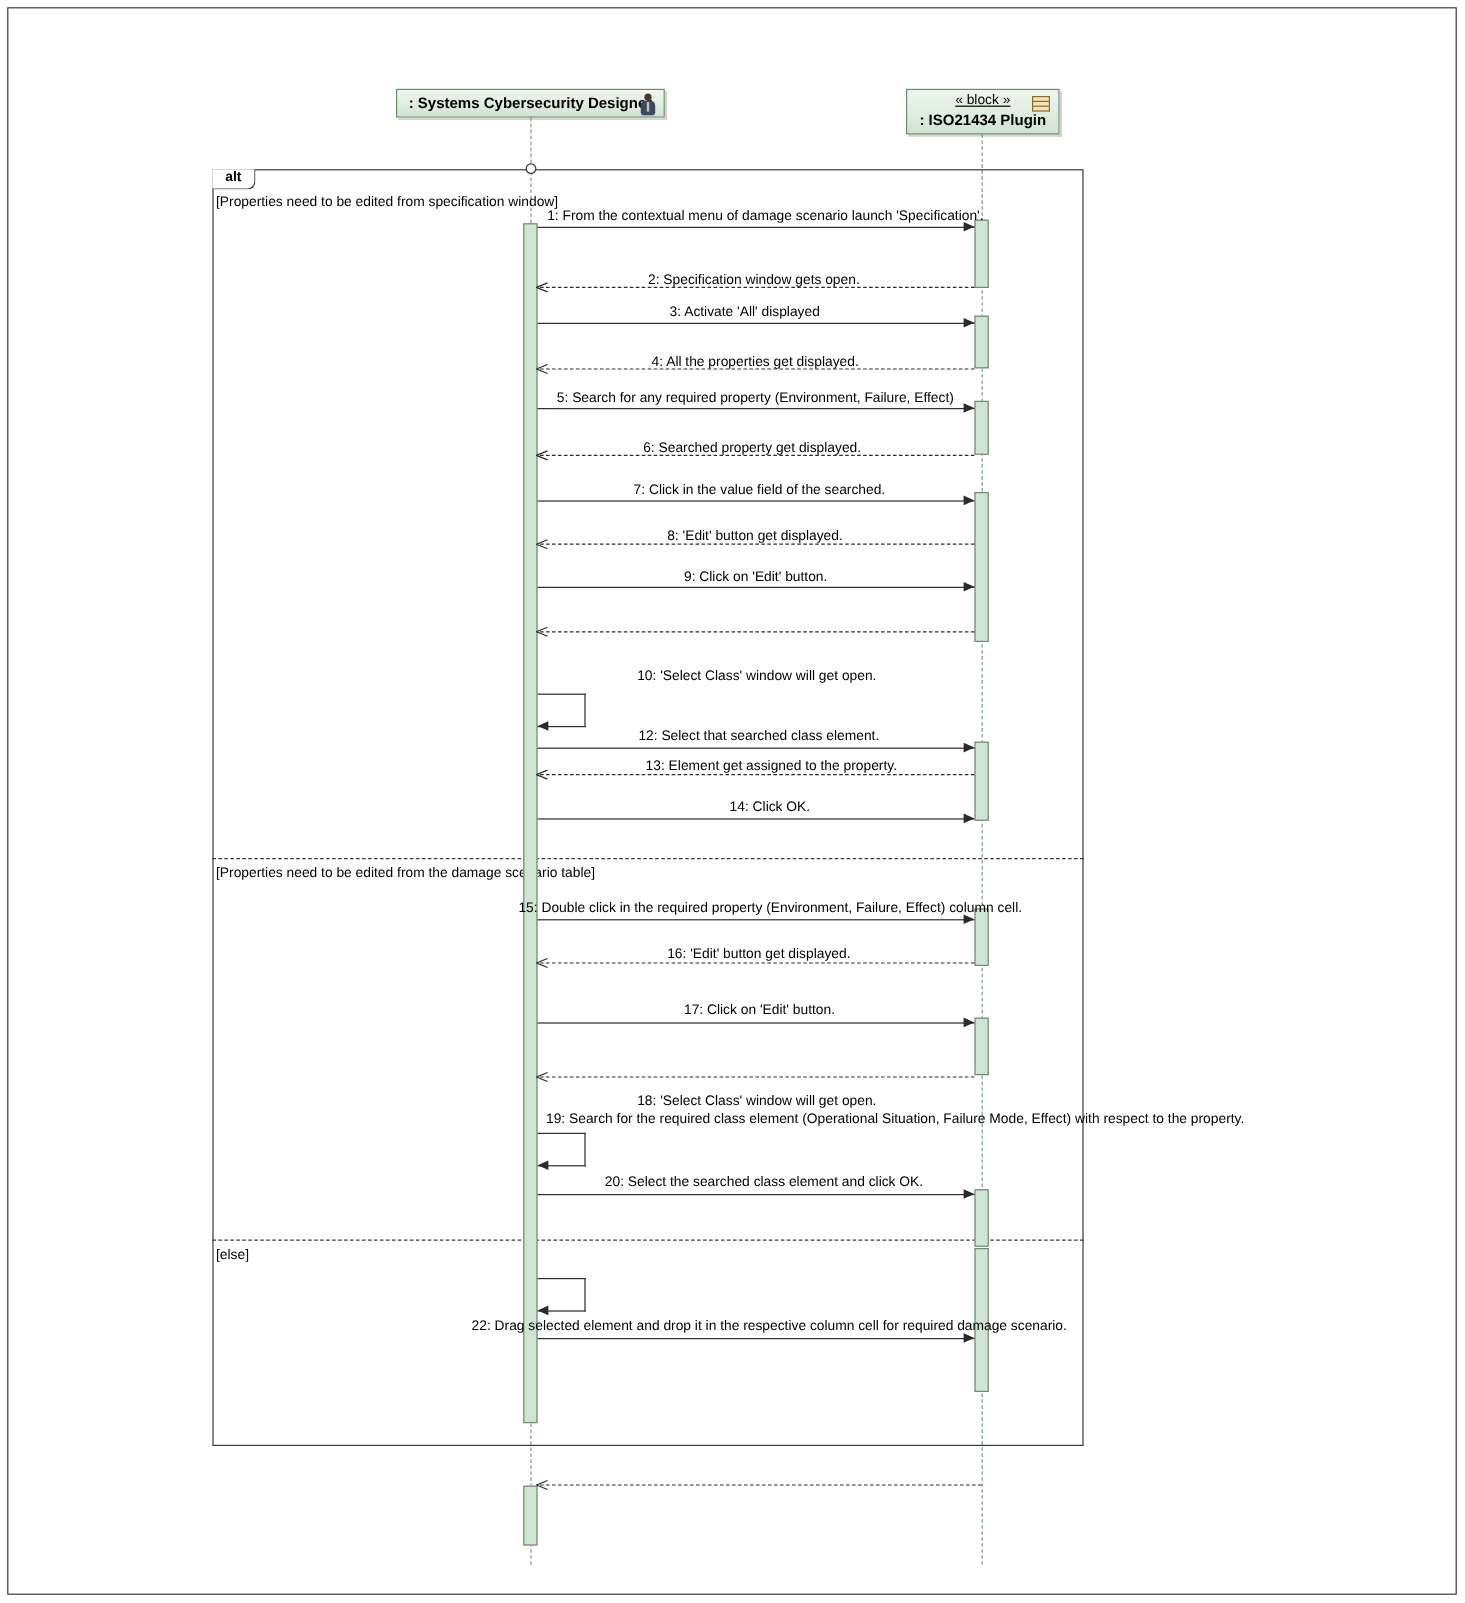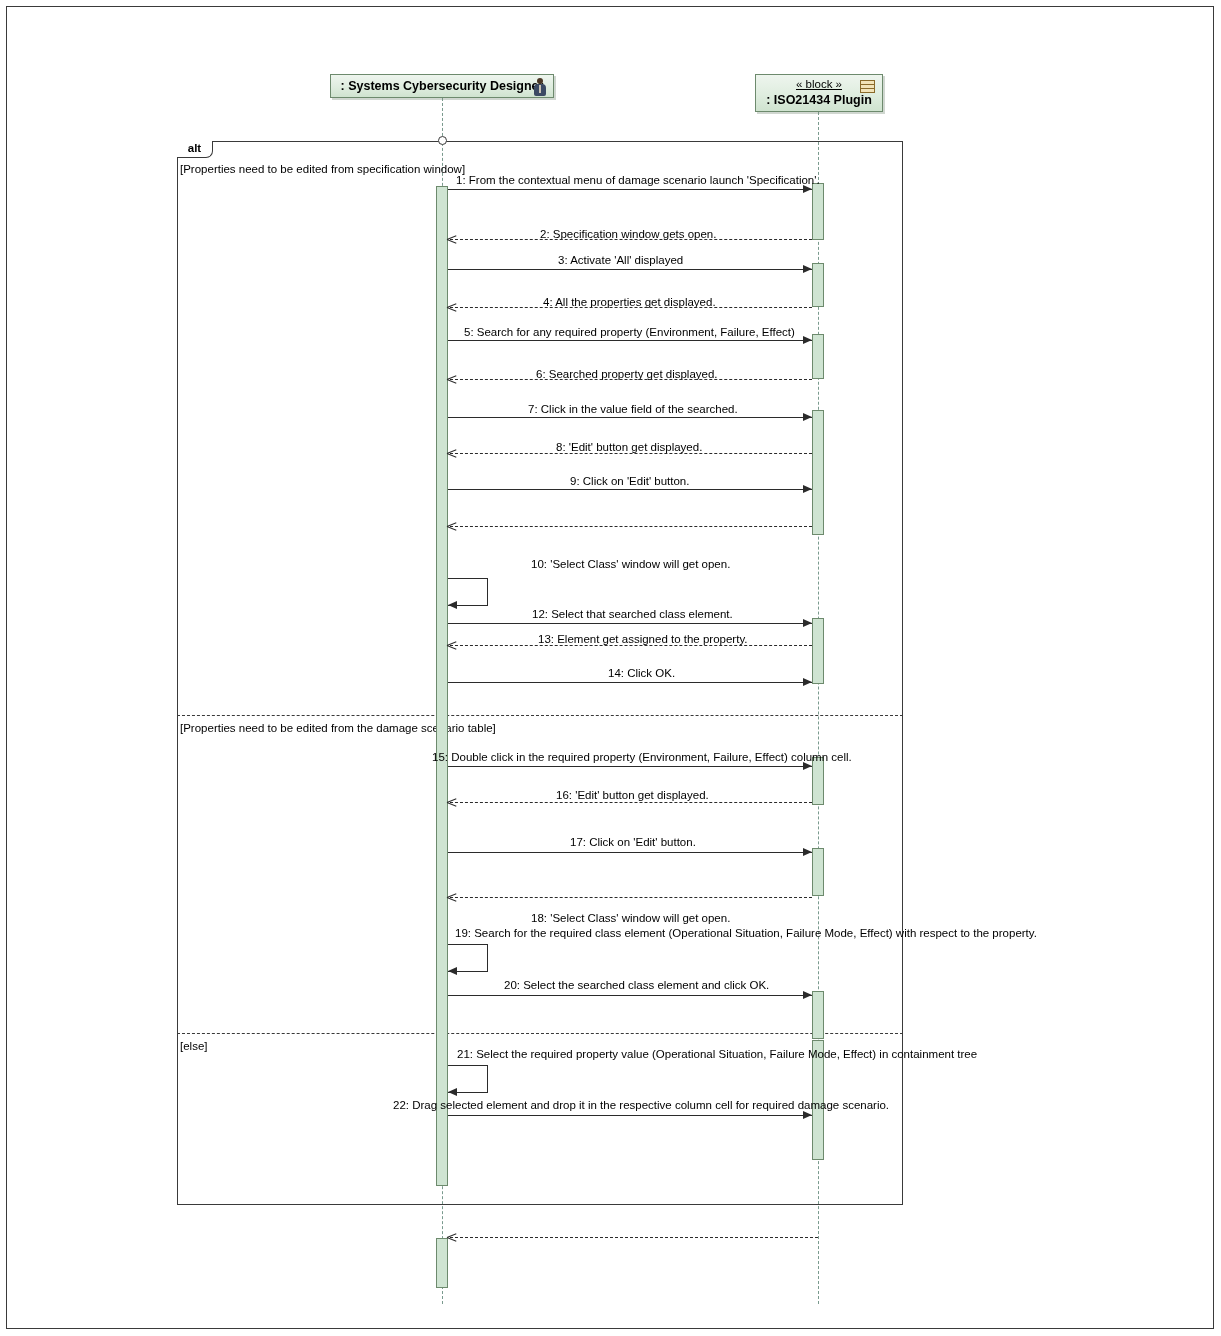--- a/index.html
+++ b/index.html
@@ -388,21 +388,20 @@
   <div class="arrow-open-left" style="left:447px; top:893px;"></div>
 
   <div class="msg-label" style="left:455px; top:927px;">19:  Search for the required class element (Operational Situation, Failure Mode, Effect) with respect to the property.</div>
   <div class="self-msg" style="left:448px; top:944px;"></div>
   <div class="arrow-head solid-left" style="left:448px; top:967px;"></div>
 
   <div class="msg-label" style="left:504px; top:979px;">20:  Select the searched class element and click OK.</div>
   <div class="msg-line" style="left:448px; top:995px; width:364px;"></div>
   <div class="arrow-head solid-right" style="left:803px; top:991px;"></div>
 
-  <div class="msg-label" style="left:457px; top:1048px;">21:  Select the required property value (Operational Situation, Failure Mode, Effect) in containment tree</div>
   <div class="self-msg" style="left:448px; top:1065px;"></div>
   <div class="arrow-head solid-left" style="left:448px; top:1088px;"></div>
 
   <div class="msg-label" style="left:393px; top:1099px;">22: Drag selected element and drop it in the respective column cell for required damage scenario.</div>
   <div class="msg-line" style="left:448px; top:1115px; width:364px;"></div>
   <div class="arrow-head solid-right" style="left:803px; top:1111px;"></div>
 
   <div class="msg-line reply" style="left:450px; top:1237px; width:368px;"></div>
   <div class="arrow-open-left" style="left:447px; top:1233px;"></div>
 

